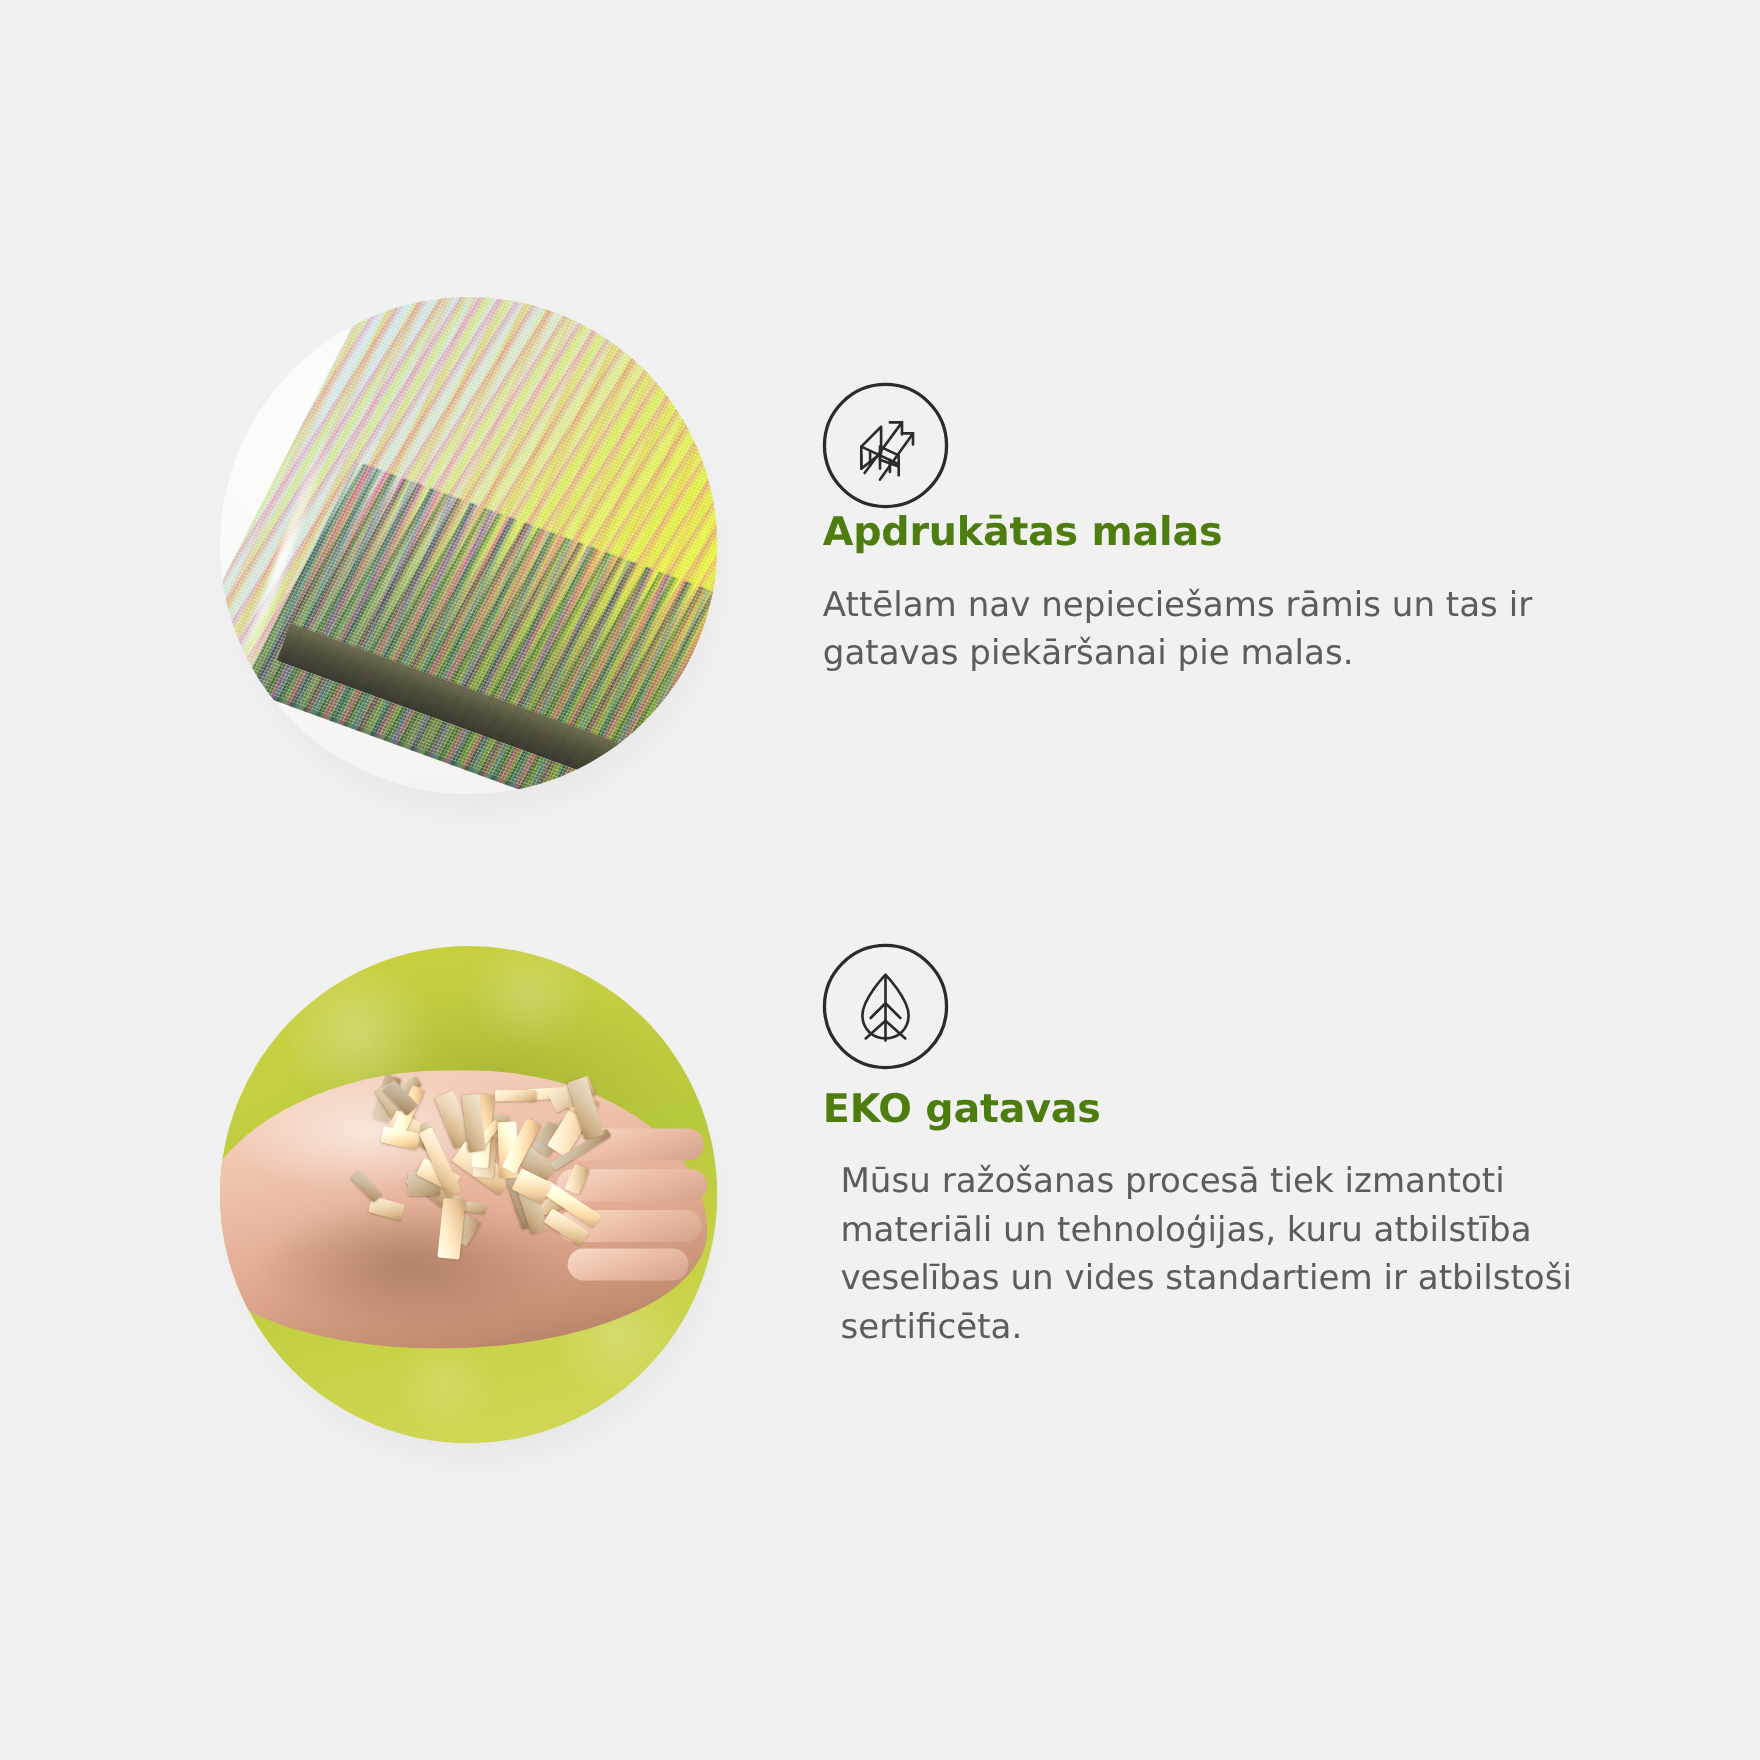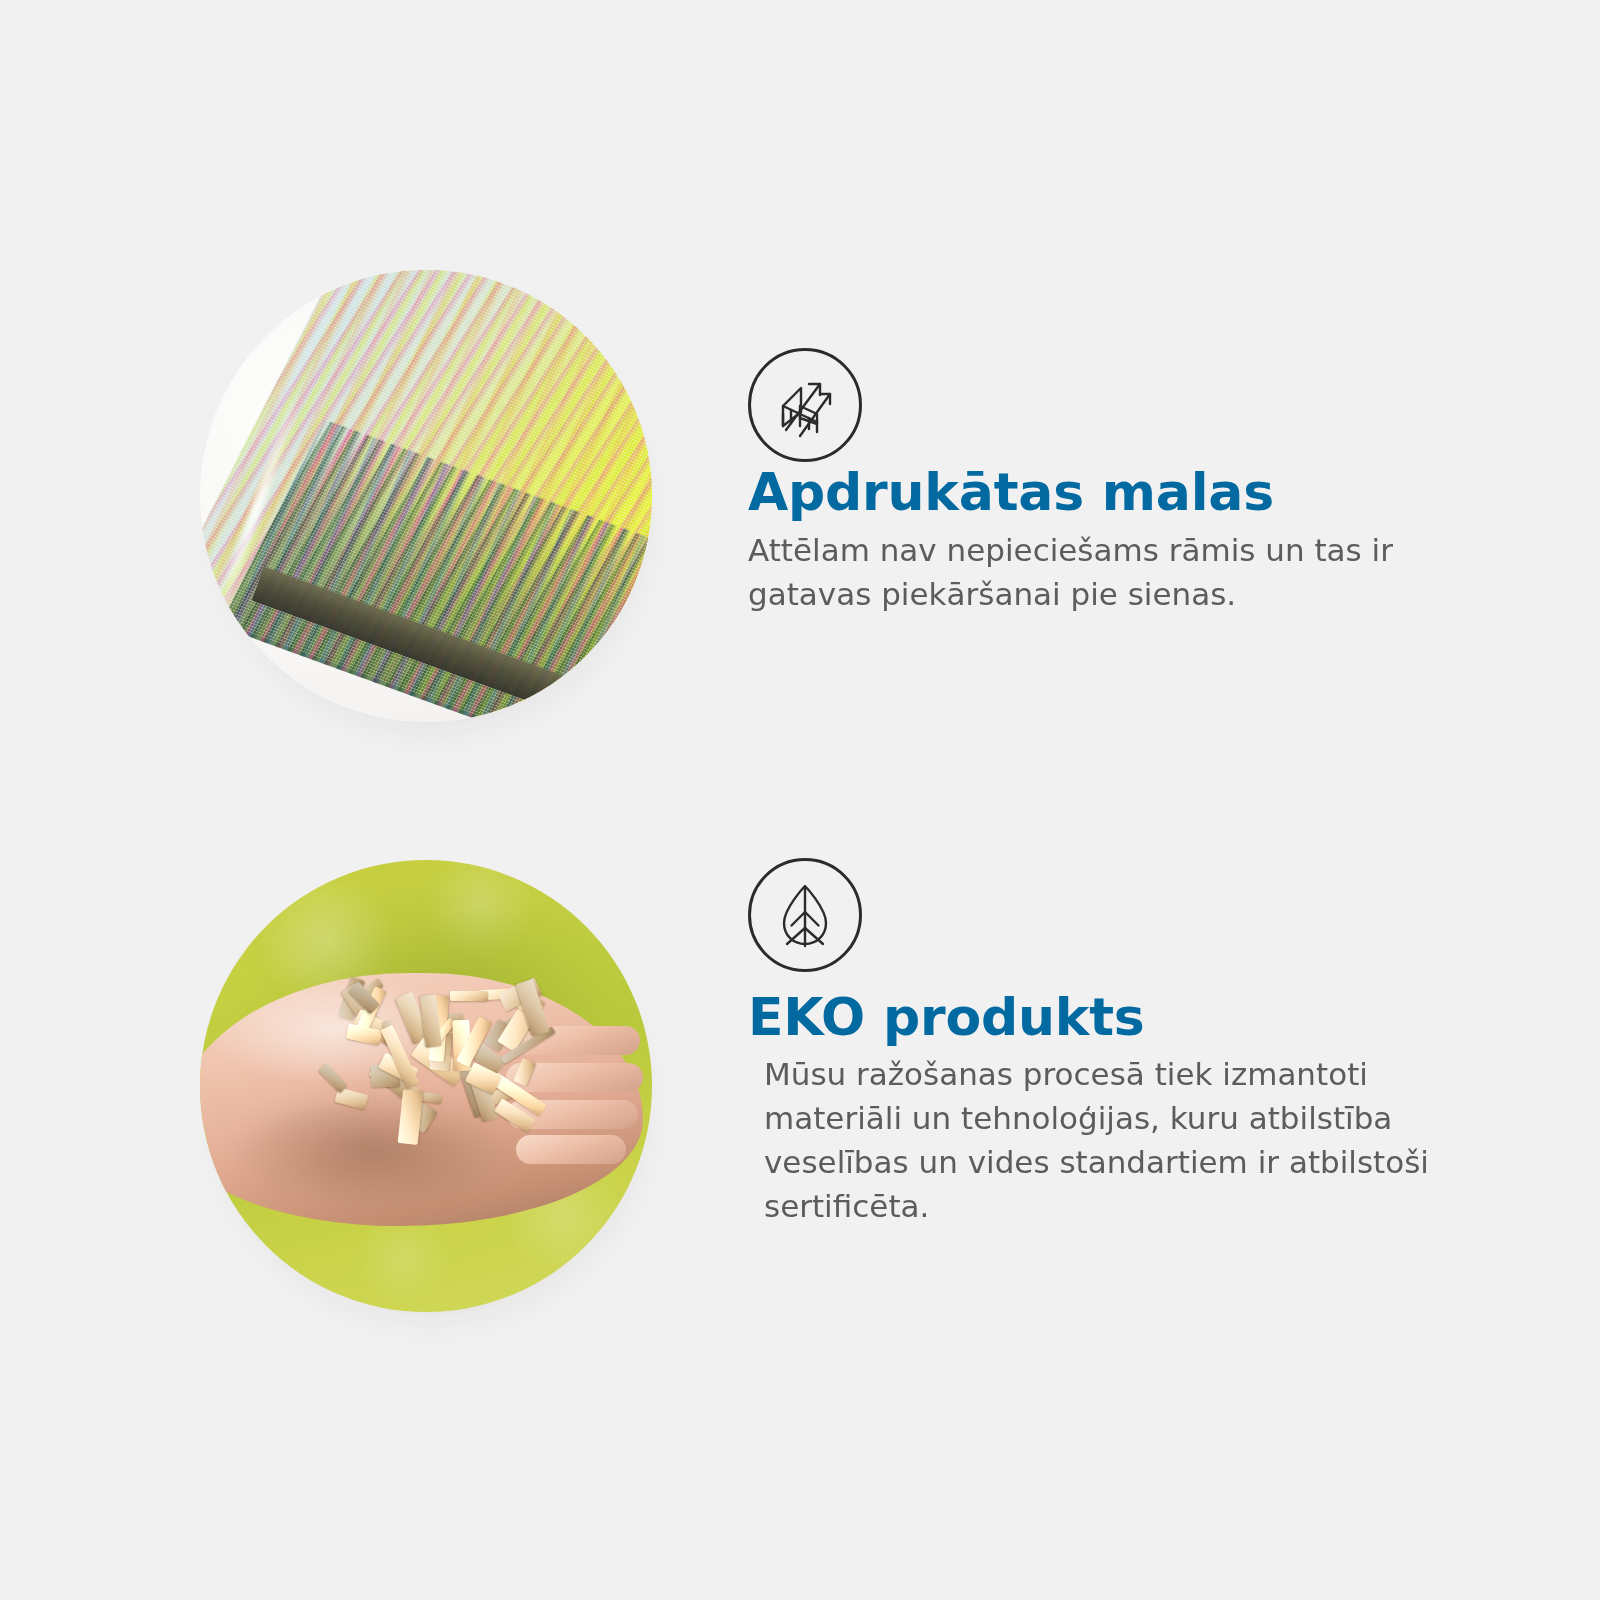--- a/index.html
+++ b/index.html
@@ -267,23 +267,23 @@
     border: 3px solid #2b2b2b;
     display: flex;
     align-items: center;
     justify-content: center;
     box-sizing: border-box;
   }
   .icon-circle svg { display: block; }
 
   .feature-title {
     margin: 0;
-    font-size: 52px;
+    font-size: 36px;
     font-weight: 700;
-    color: #0369a1;
+    color: #4d7c0f;
     letter-spacing: -0.2px;
     line-height: 1.15;
   }
   .feature-body {
     margin: 0;
     font-size: 31px;
     font-weight: 400;
     color: #5c5c5c;
     line-height: 1.42;
     max-width: 720px;
@@ -406,38 +406,38 @@
         <path d="M18 62 L52 16"></path>
         <path d="M41 16 L52 16 L52 27"></path>
 
         <path d="M32 68 L62 26"></path>
         <path d="M52 26 L62 26 L62 36"></path>
       </svg>
     </div>
 
     <h2 class="feature-title f1-title">Apdrukātas malas</h2>
 
-    <p class="feature-body f1-body">Attēlam nav nepieciešams rāmis un tas ir gatavas piekāršanai pie sienas.</p>
+    <p class="feature-body f1-body">Attēlam nav nepieciešams rāmis un tas ir gatavas piekāršanai pie malas.</p>
 
     <div class="icon-circle f2-icon">
       <svg width="74" height="74" viewBox="0 0 74 74" fill="none" stroke="#2b2b2b" stroke-width="2.4" stroke-linecap="round" stroke-linejoin="round">
 
         <path d="M37 8
                  C37 8 58 30 58 45
                  C58 57.5 48.6 66 37 66
                  C25.4 66 16 57.5 16 45
                  C16 30 37 8 37 8 Z"></path>
 
         <path d="M37 10 L37 68"></path>
 
         <path d="M37 34 L23.5 47.5"></path>
         <path d="M37 34 L50.5 47.5"></path>
         <path d="M37 50 L19 66"></path>
         <path d="M37 50 L55 66"></path>
       </svg>
     </div>
 
-    <h2 class="feature-title f2-title">EKO produkts</h2>
+    <h2 class="feature-title f2-title">EKO gatavas</h2>
 
     <p class="feature-body f2-body">Mūsu ražošanas procesā tiek izmantoti materiāli un tehnoloģijas, kuru atbilstība veselības un vides standartiem ir atbilstoši sertificēta.</p>
 
   </div>
 </div>
 
 </body></html>

